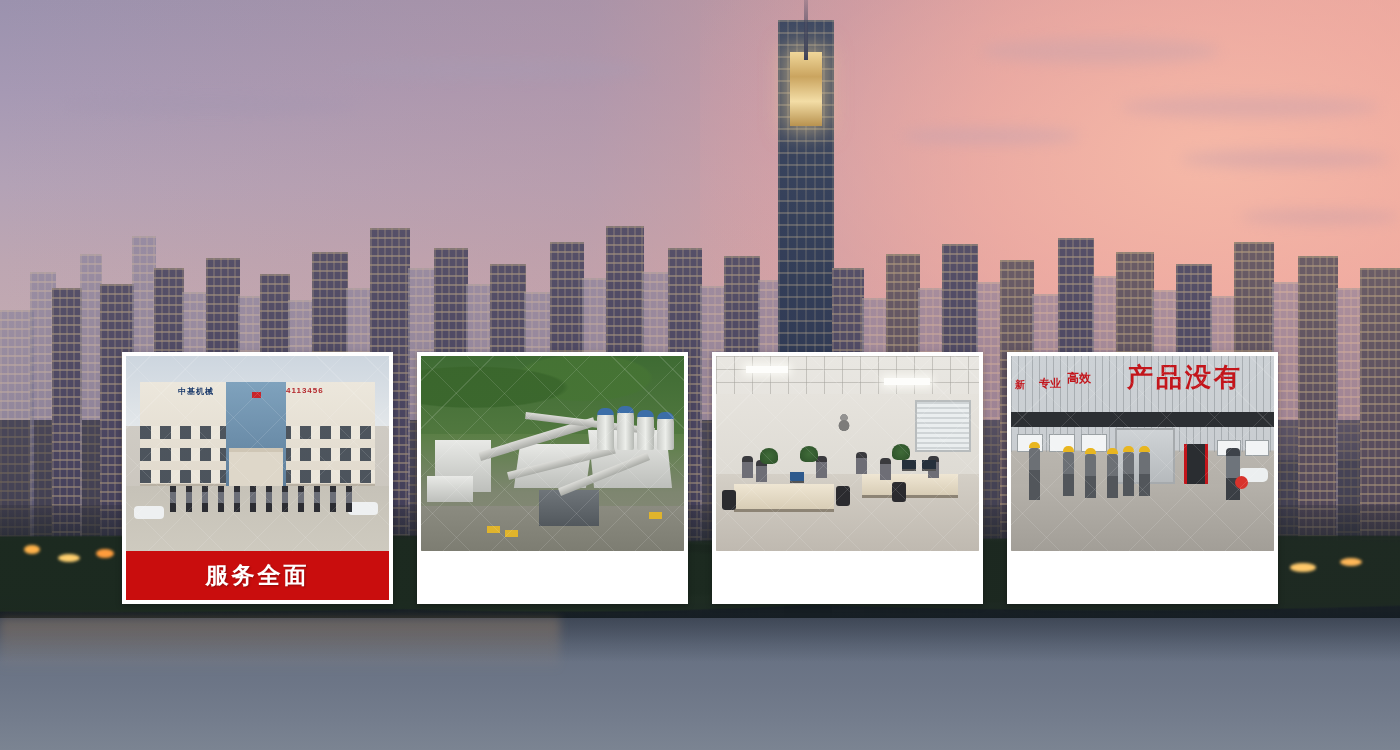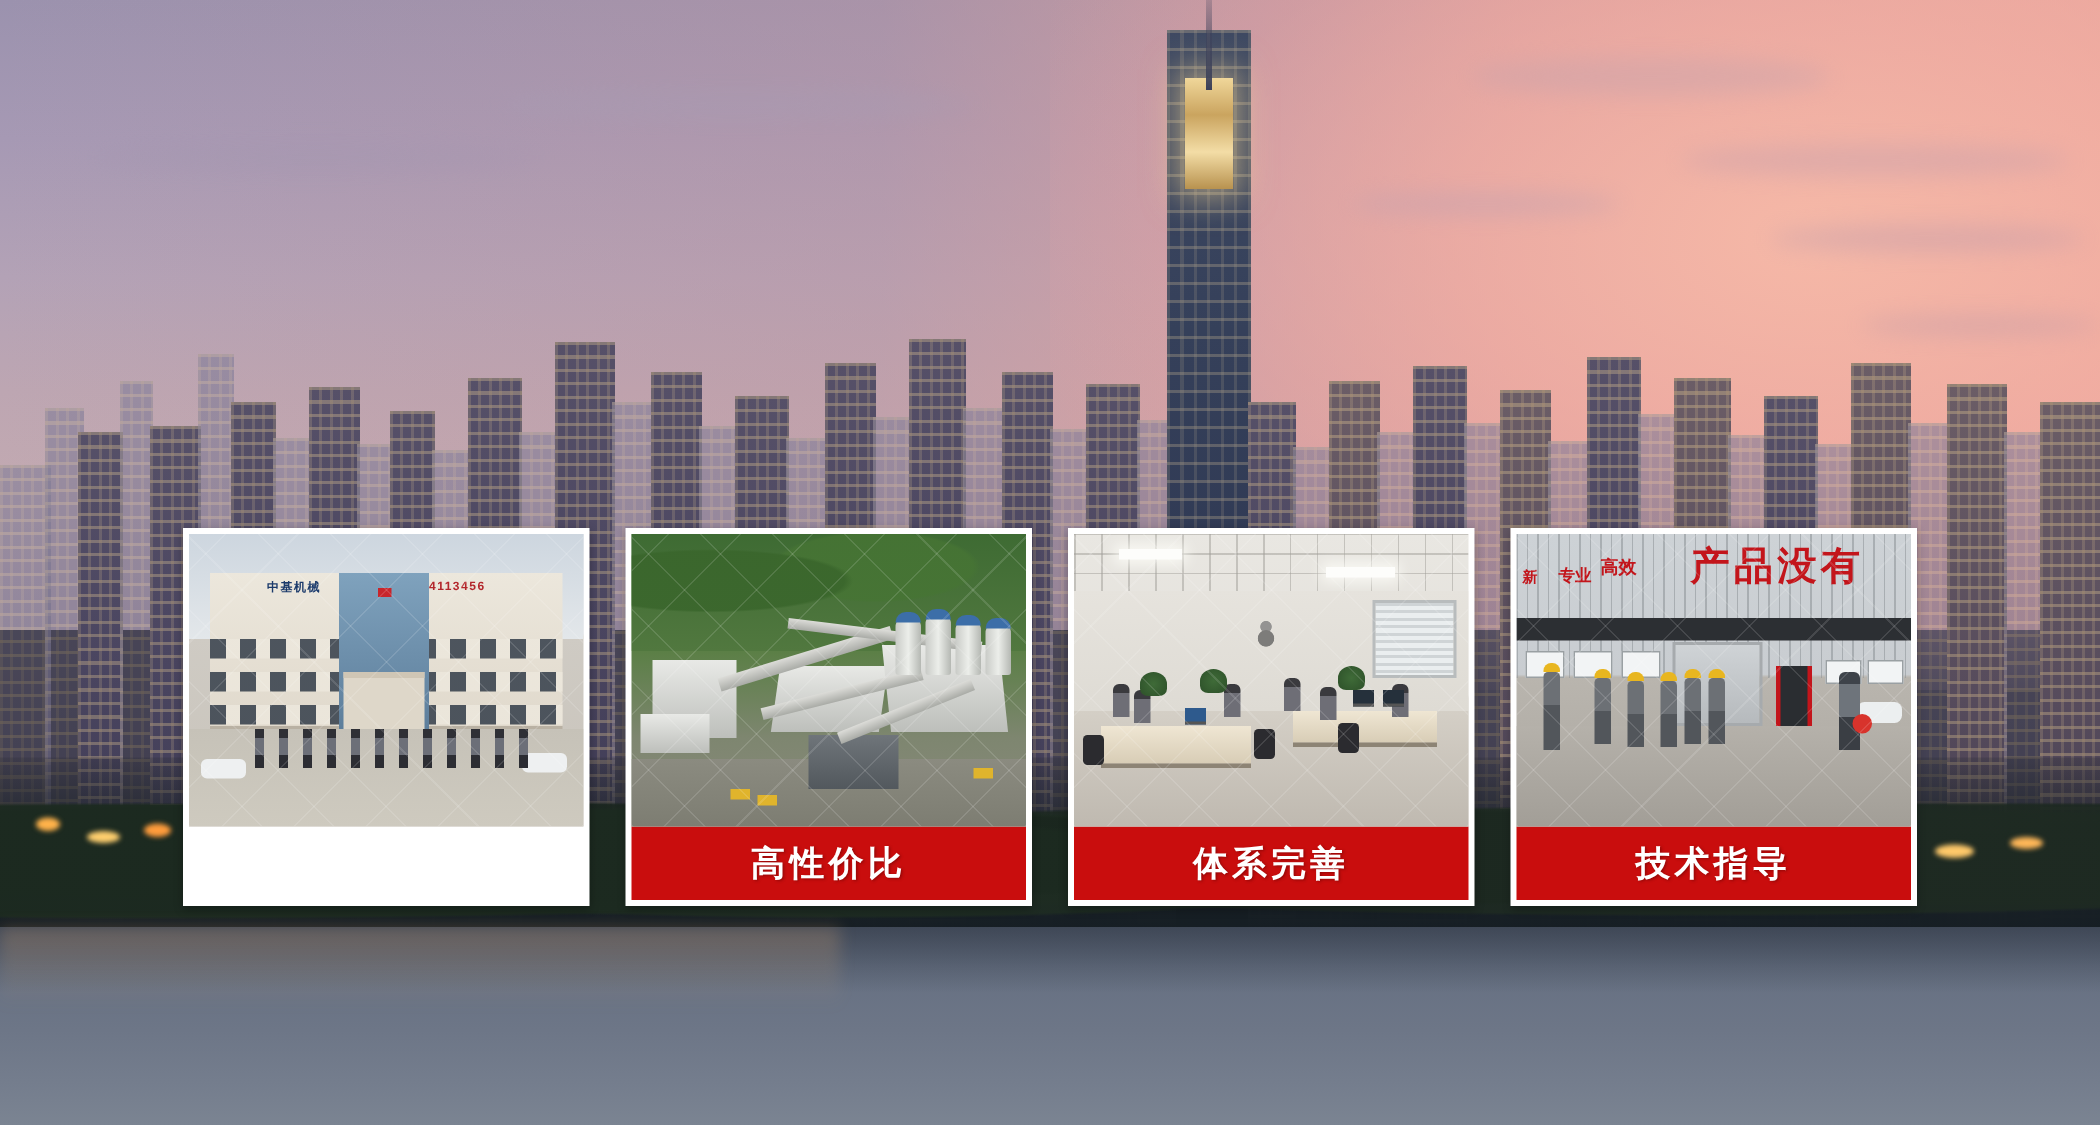--- a/index.html
+++ b/index.html
@@ -369,20 +369,21 @@
         <div class="p1-person" style="left:108px;"></div>
         <div class="p1-person" style="left:124px;"></div>
         <div class="p1-person" style="left:140px;"></div>
         <div class="p1-person" style="left:156px;"></div>
         <div class="p1-person" style="left:172px;"></div>
         <div class="p1-person" style="left:188px;"></div>
         <div class="p1-person" style="left:204px;"></div>
         <div class="p1-person" style="left:220px;"></div>
         <div class="wm"></div>
       </div>
+      <div class="card-caption">服务全面</div>
     </div>
 
     <div class="card">
       <div class="card-photo p2">
         <div class="p2-green"></div>
         <div class="p2-yard"></div>
         <div class="p2-bld" style="left:14px;top:84px;width:56px;height:52px;"></div>
         <div class="p2-bld" style="left:6px;top:120px;width:46px;height:26px;"></div>
         <div class="p2-bld" style="left:96px;top:88px;width:72px;height:44px;transform:skewX(-8deg);"></div>
         <div class="p2-bld" style="left:170px;top:74px;width:78px;height:58px;transform:skewX(6deg);"></div>
@@ -397,21 +398,20 @@
         <div class="p2-silotop" style="left:196px;top:50px;"></div>
         <div class="p2-silo" style="left:216px;top:56px;height:38px;"></div>
         <div class="p2-silotop" style="left:216px;top:54px;"></div>
         <div class="p2-silo" style="left:236px;top:58px;height:36px;"></div>
         <div class="p2-silotop" style="left:236px;top:56px;"></div>
         <div class="p2-mach" style="left:66px;top:170px;"></div>
         <div class="p2-mach" style="left:84px;top:174px;"></div>
         <div class="p2-mach" style="left:228px;top:156px;"></div>
         <div class="wm"></div>
       </div>
-      <div class="card-caption">高性价比</div>
     </div>
 
     <div class="card">
       <div class="card-photo p3">
         <div class="p3-ceil"></div>
         <div class="p3-light" style="left:30px;top:10px;width:42px;"></div>
         <div class="p3-light" style="left:168px;top:22px;width:46px;"></div>
         <div class="p3-wall"></div>
         <div class="p3-blind"></div>
         <div class="p3-decal"></div>
@@ -428,21 +428,20 @@
         <div class="p3-chair" style="left:120px;top:130px;"></div>
         <div class="p3-chair" style="left:176px;top:126px;"></div>
         <div class="p3-plant" style="left:44px;top:92px;"></div>
         <div class="p3-plant" style="left:84px;top:90px;"></div>
         <div class="p3-plant" style="left:176px;top:88px;"></div>
         <div class="p3-mon" style="left:74px;top:116px;background:#2e5a8d;"></div>
         <div class="p3-mon" style="left:186px;top:104px;"></div>
         <div class="p3-mon" style="left:206px;top:104px;"></div>
         <div class="wm"></div>
       </div>
-      <div class="card-caption">体系完善</div>
     </div>
 
     <div class="card">
       <div class="card-photo p4">
         <div class="p4-wall"></div>
         <span class="p4-slogan" style="left:116px;top:4px;font-size:26px;letter-spacing:3px;">产品没有</span>
         <span class="p4-slogan" style="left:56px;top:14px;font-size:12px;">高效</span>
         <span class="p4-slogan" style="left:28px;top:20px;font-size:11px;">专业</span>
         <span class="p4-slogan" style="left:4px;top:22px;font-size:10px;">新</span>
         <div class="p4-strip"></div>
@@ -464,17 +463,16 @@
         <div class="p4-worker" style="left:96px;top:98px;"></div>
         <div class="p4-hat" style="left:96px;top:92px;"></div>
         <div class="p4-worker" style="left:112px;top:96px;"></div>
         <div class="p4-hat" style="left:112px;top:90px;"></div>
         <div class="p4-worker" style="left:128px;top:96px;"></div>
         <div class="p4-hat" style="left:128px;top:90px;"></div>
         <div class="p4-boss"></div>
         <div class="p4-helmet"></div>
         <div class="wm"></div>
       </div>
-      <div class="card-caption">技术指导</div>
     </div>
 
   </div>
 </div>
 
 </body></html>

